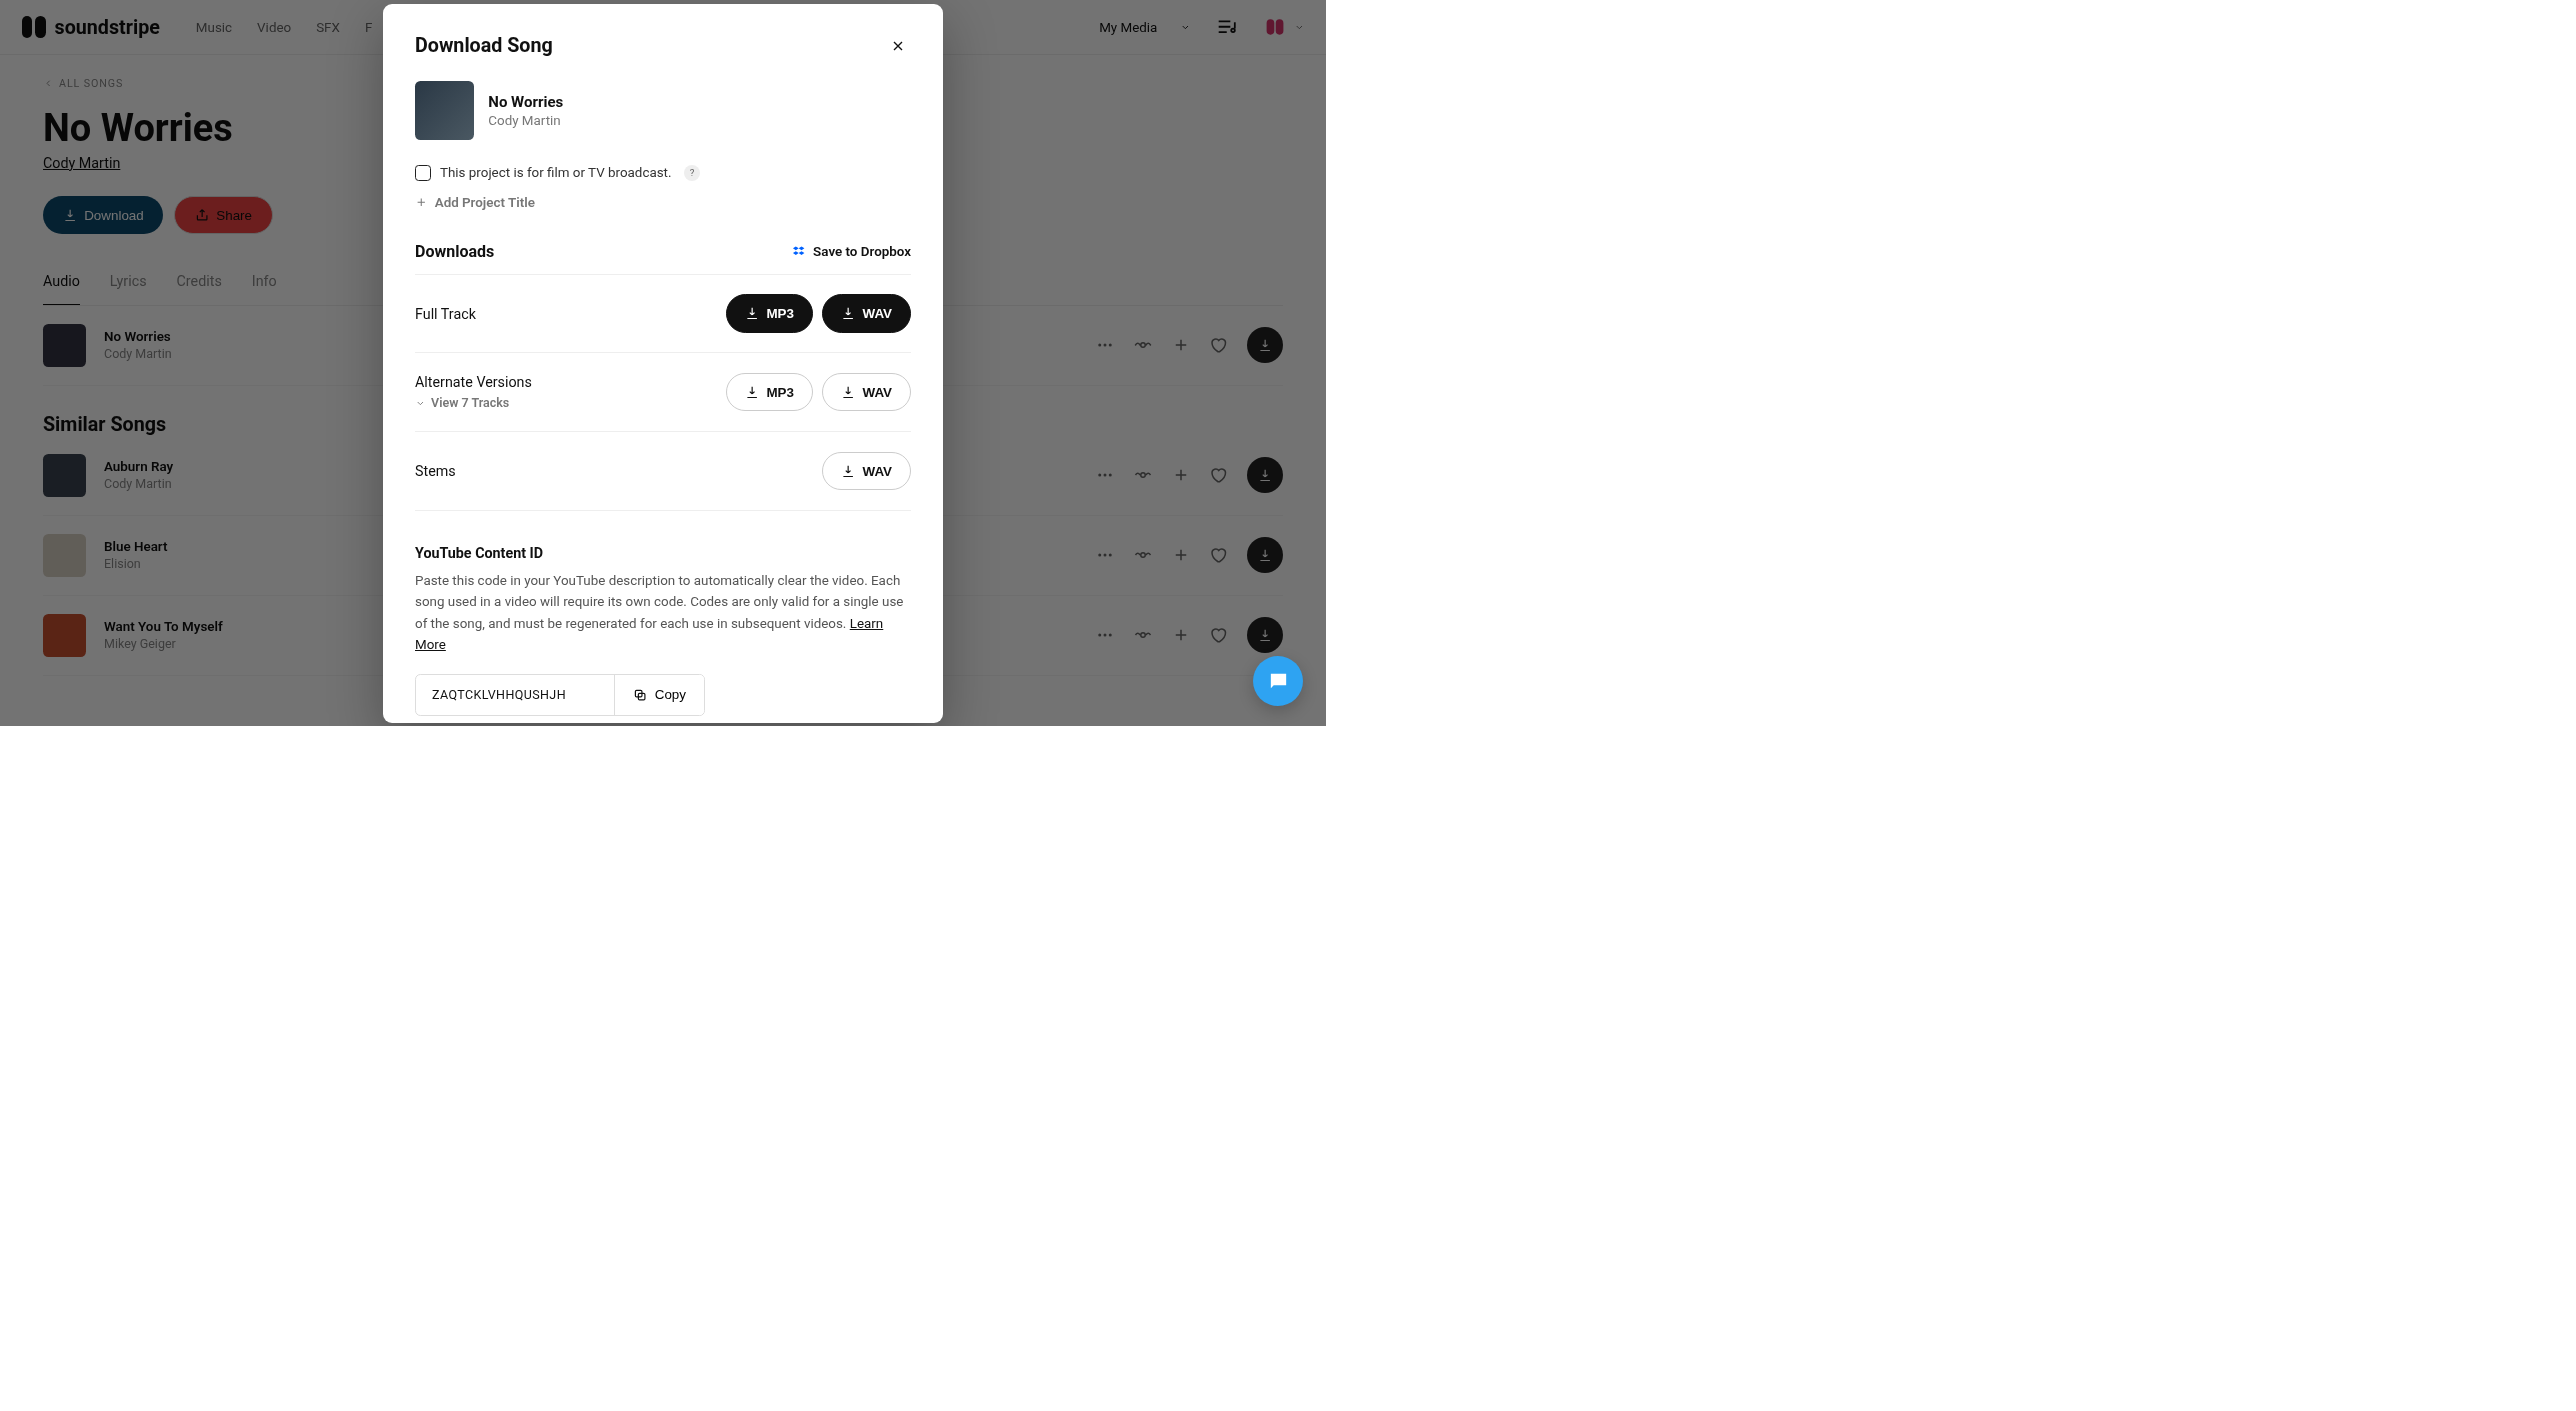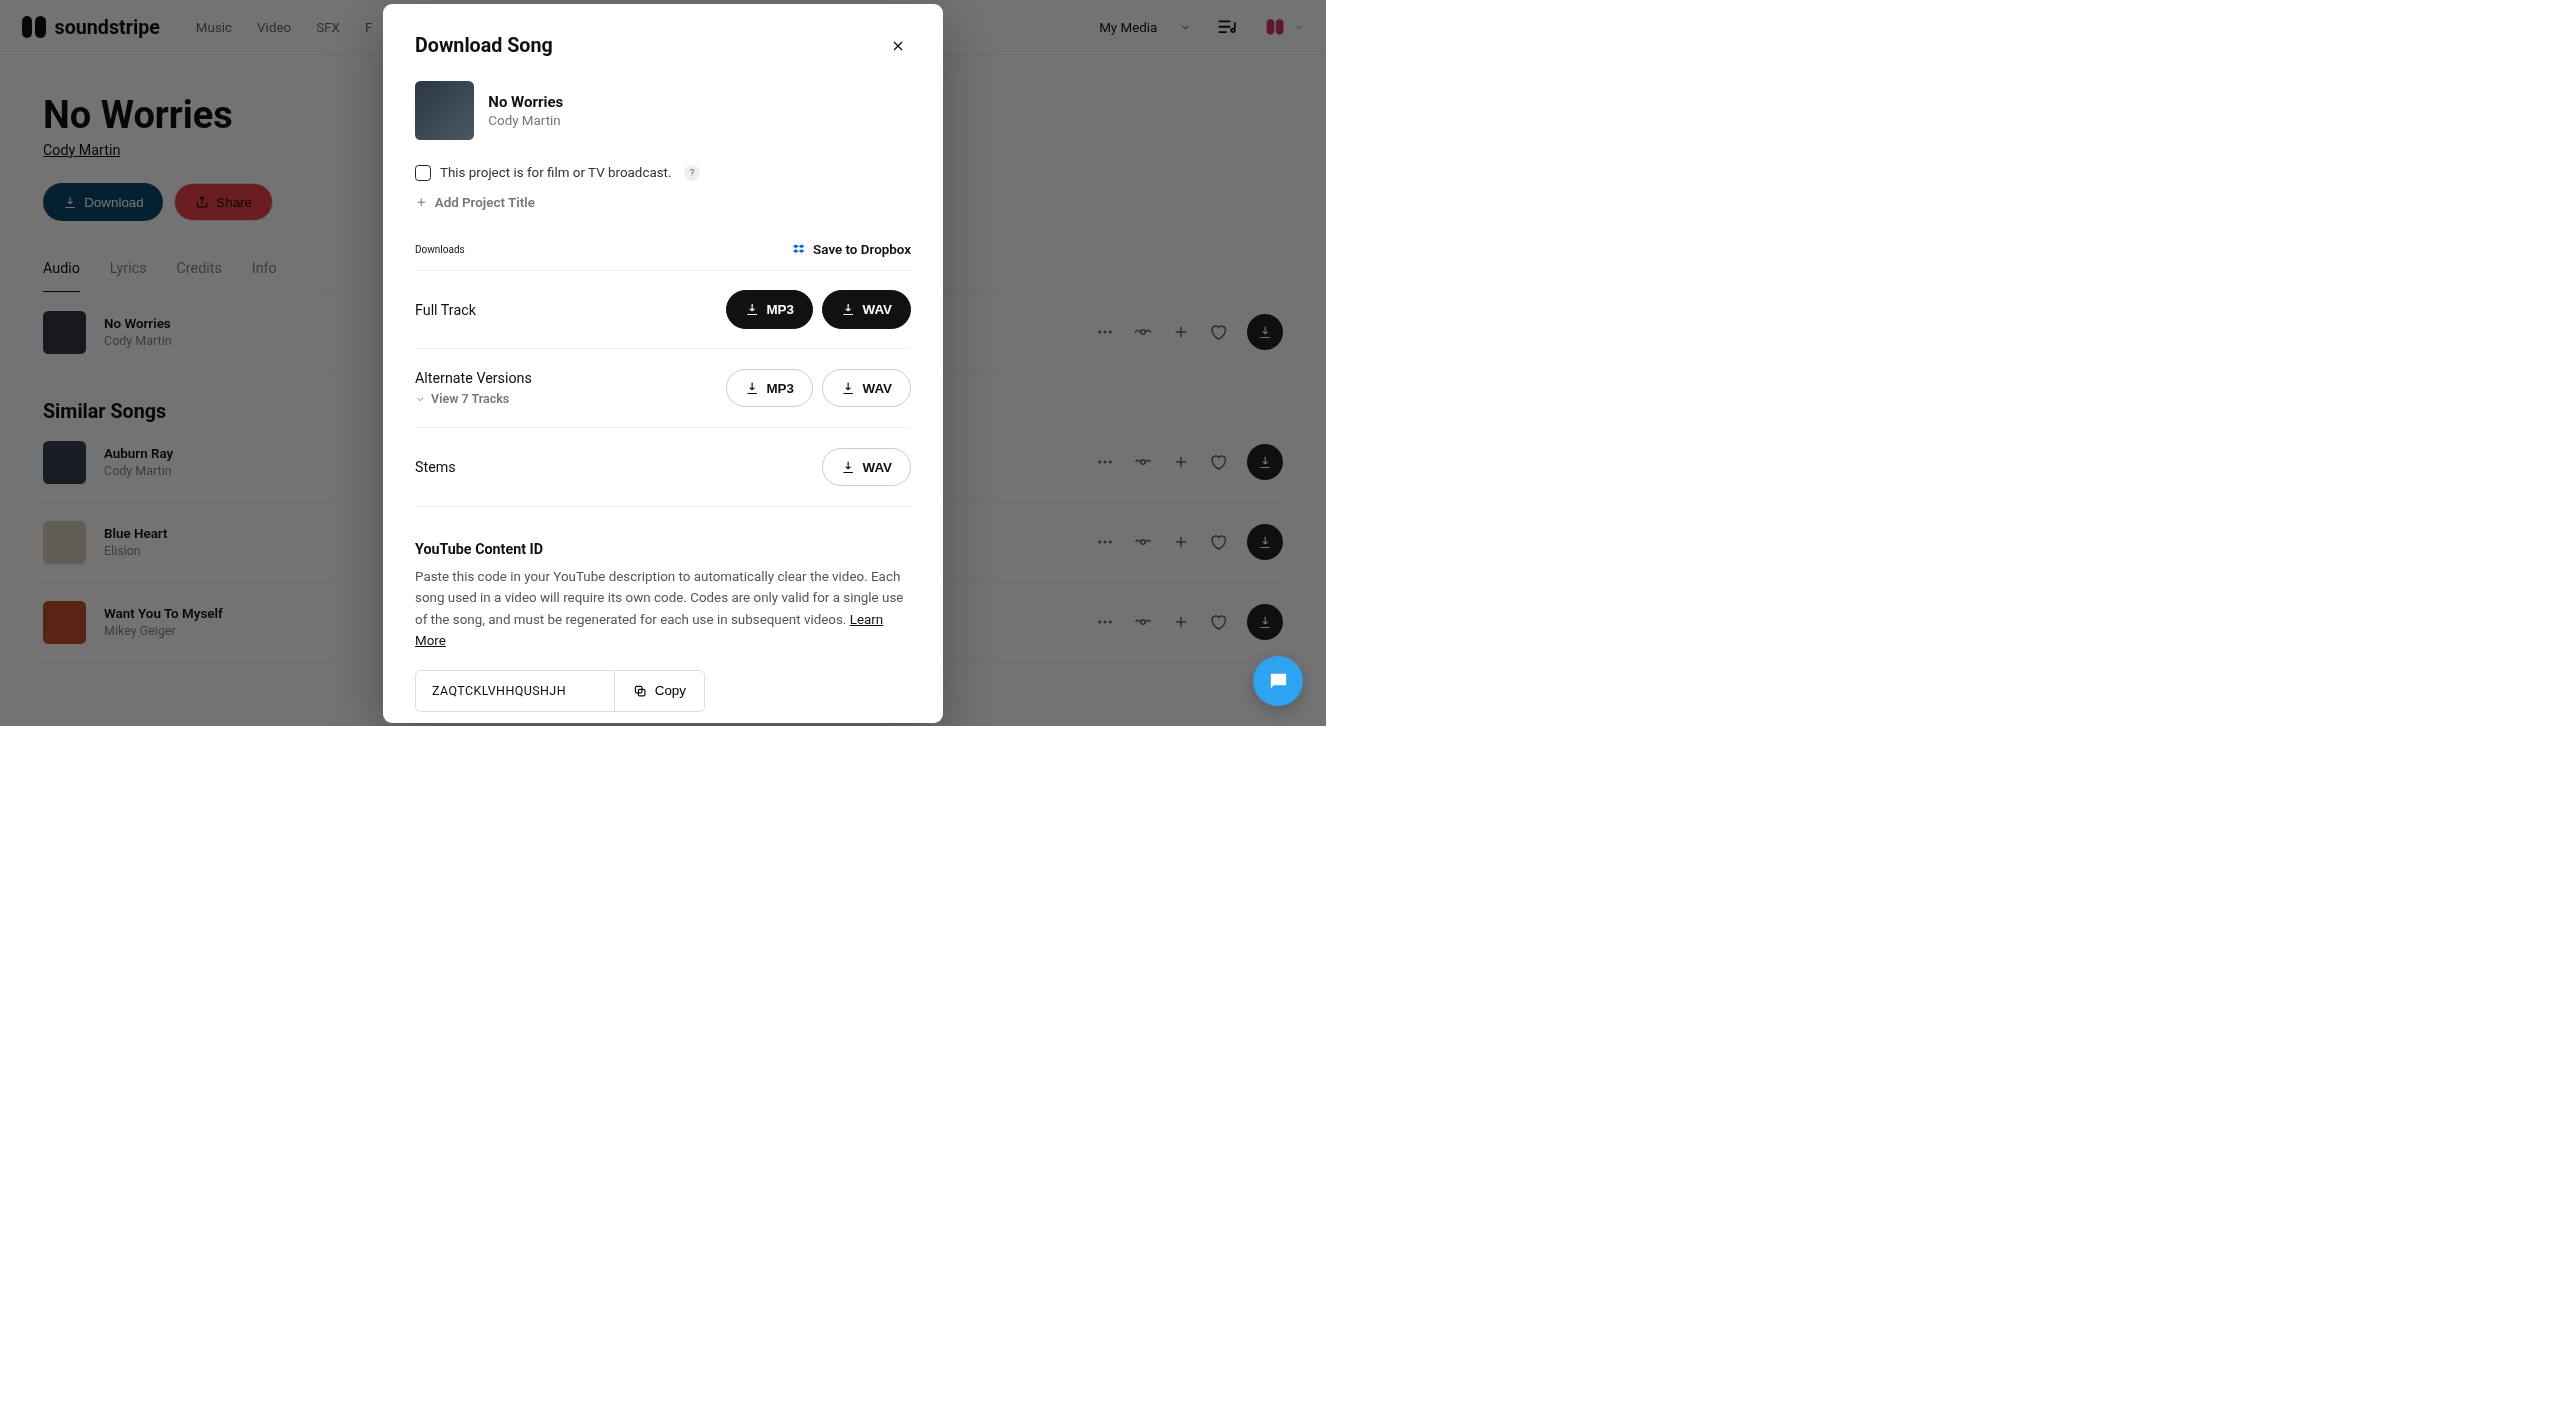--- a/index.html
+++ b/index.html
@@ -52,21 +52,21 @@
 .song-name { font-weight:700; font-size:15px; }
 .song-artist { color:#777; font-size:13.4px; margin-top:1.8px; }
 
 .checkbox-row { display:flex; align-items:center; gap:9px; margin-top:25px; font-size:13.4px; color:#333; }
 .checkbox { width:16px; height:16px; border:1.8px solid #222; border-radius:3.6px; cursor:pointer; }
 .help-badge { width:16px; height:16px; border-radius:894px; background:#eee; color:#666; font-size:9.8px; display:inline-flex; align-items:center; justify-content:center; margin-left:3.6px; }
 
 .add-project { display:flex; align-items:center; gap:7.2px; color:#777; font-weight:600; font-size:13.4px; margin-top:14.3px; cursor:pointer; }
 
 .downloads-header { display:flex; justify-content:space-between; align-items:center; margin-top:32px; border-bottom:0.9px solid #eee; padding-bottom:12.5px; }
-.downloads-label { font-weight:400; font-size:10px;text-align:right; }
+.downloads-label { font-weight:700; font-size:16px;text-align:right; }
 .dropbox-link { display:flex; align-items:center; gap:7.2px; font-weight:600; font-size:13.4px; cursor:pointer; }
 .dropbox-icon { color:#0061fe; }
 
 .dl-row { display:flex; justify-content:space-between; align-items:center; padding:19.7px 0; border-bottom:0.9px solid #eee; }
 .dl-row:last-of-type { border-bottom: 0.9px solid #eee; }
 .dl-left .dl-title { font-weight:400; font-size:14.3px; }
 .dl-left .dl-sub { color:#777; font-weight:600; font-size:12.5px; margin-top:5.4px; display:flex; align-items:center; gap:5.4px; cursor:pointer; }
 .dl-btns { display:flex; gap:9px; }
 .pill { border-radius:894px; padding:10.7px 18px; font-size:13.4px; font-weight:600; display:flex; align-items:center; gap:7.2px; cursor:pointer; }
 .pill-dark { background:#111; color:#fff; border:0.9px solid #111; }
@@ -123,20 +123,26 @@
             <span style="background:#d6336c;"></span>
           </span>
         <svg width="10.7" height="10.7" viewBox="0 0 24 24" fill="none" stroke="#666" stroke-width="2">
             <polyline points="6 9 12 15 18 9"></polyline>
           </svg>
       </div>
     </div>
   </div>
 
   <div class="content">
+    <div class="backlink">
+      <svg width="10.7" height="10.7" viewBox="0 0 24 24" fill="none" stroke="#888" stroke-width="2">
+          <polyline points="15 18 9 12 15 6"></polyline>
+        </svg>
+      <span>ALL SONGS</span>
+    </div>
     <h1 class="page-title">No Worries</h1>
     <a class="page-artist">Cody Martin</a>
     <div class="page-actions">
       <button class="btn-pill-dark">
         <svg width="14.3" height="14.3" viewBox="0 0 24 24" fill="none" stroke="#fff" stroke-width="2">
             <path d="M12 3v12m0 0l-4-4m4 4l4-4M4 21h16"></path>
           </svg>
         <span>Download</span>
       </button>
       <button class="btn-pill-light">

